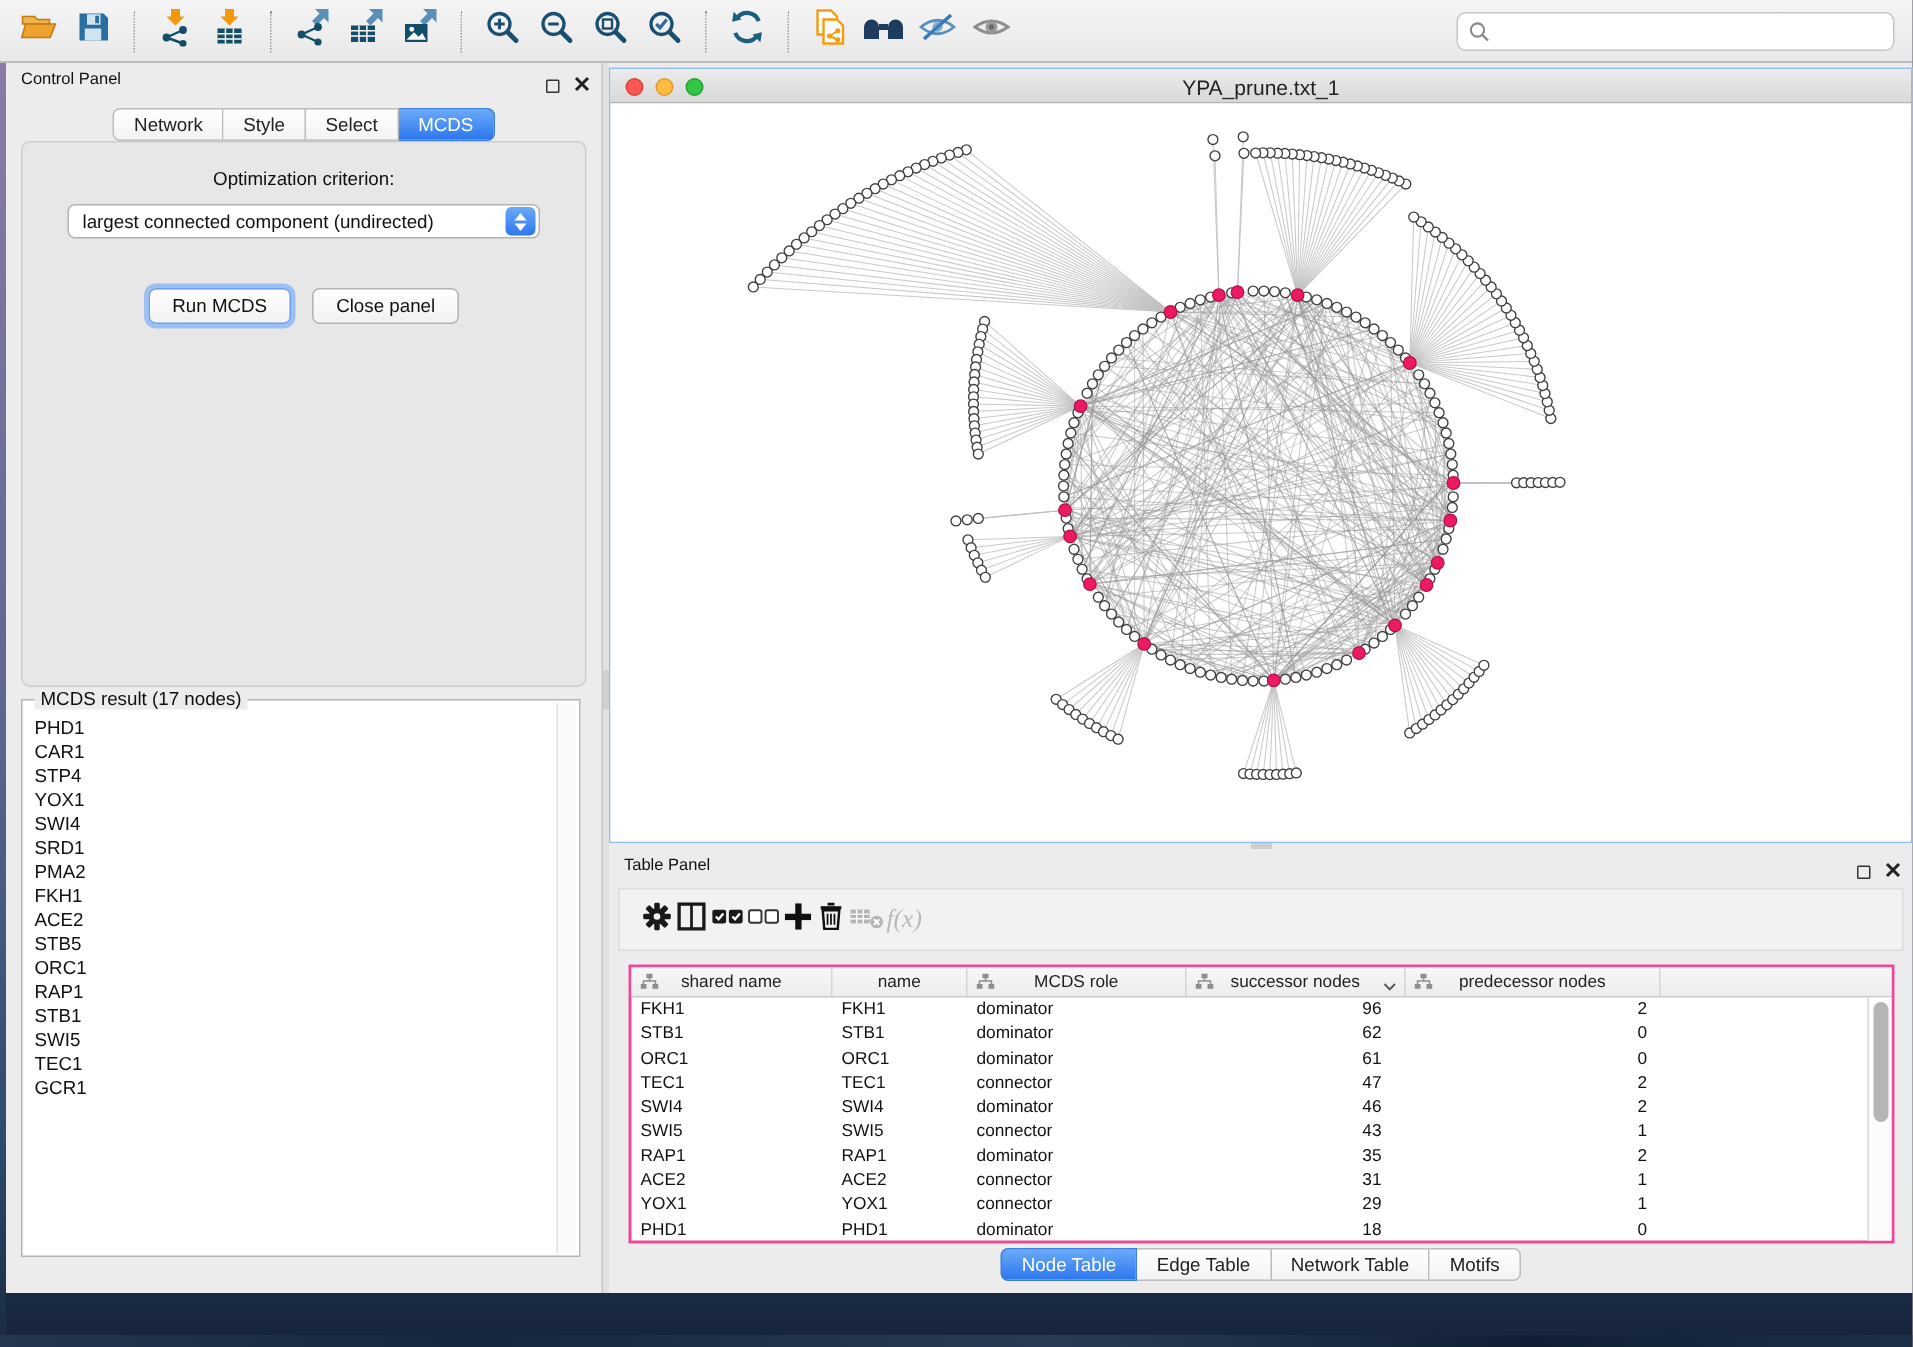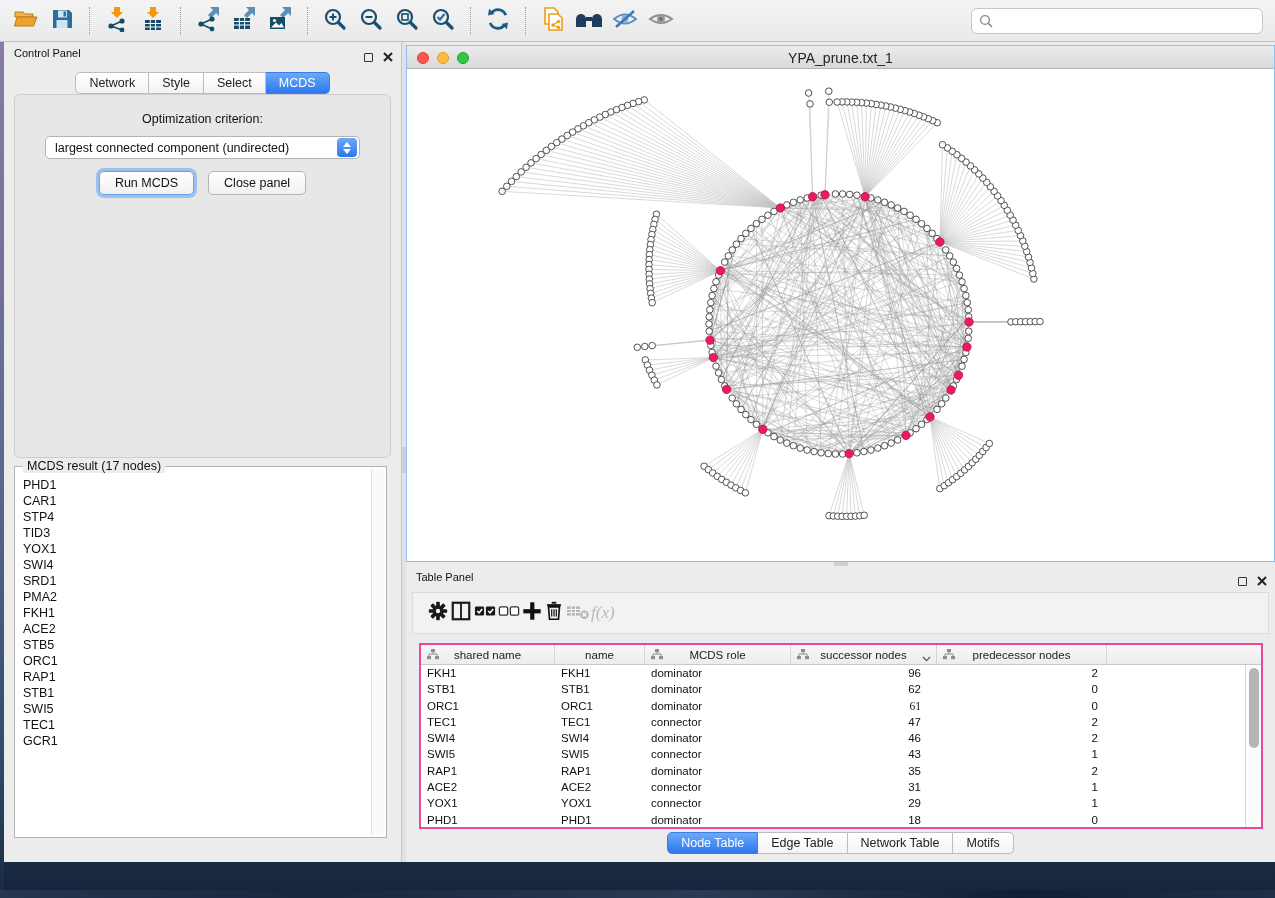--- a/index.html
+++ b/index.html
@@ -46,21 +46,21 @@
   .opt-label { position:absolute; top:17px; width:100%; text-align:center; font-size:12.5px; color:#111; }
   .select { position:absolute; top:41px; left:30px; right:30px; height:23px; background:#fff;
     border:1px solid #b4b4b4; border-radius:5px; display:flex; align-items:center; }
   .select-value { flex:1; font-size:12.5px; color:#111; padding-left:9px; white-space:nowrap; overflow:hidden; }
   .select-stepper { width:20px; height:19px; margin-right:2px; border-radius:4px;
     background:linear-gradient(#6aaaf8,#2c77ef); display:flex; flex-direction:column; align-items:center; justify-content:center; gap:2px; }
   .tri-up { width:0; height:0; border-left:4px solid transparent; border-right:4px solid transparent; border-bottom:5px solid #fff; }
   .tri-dn { width:0; height:0; border-left:4px solid transparent; border-right:4px solid transparent; border-top:5px solid #fff; }
   .cp-buttons { position:absolute; top:76px; width:100%; display:flex; justify-content:center; gap:14px; }
   .btn { height:24px; padding:0 15px; font-size:12.5px; color:#111;
-    background:linear-gradient(#ffffff,#f1f1f1); border:1px solid #b4b4b4; border-radius:5px; }
+    background:linear-gradient(#ffffff,#f1f1f1); border:1px solid #b4b4b4; border-radius:5px;margin-top:21px; }
   .btn.focused { box-shadow:0 0 0 3px rgba(97,160,249,.55); border-color:#6d9ff0; }
 
   .result-group { position:absolute; top:424px; left:10px; right:14px; height:372px;
     border:1px solid #b5b5b5; box-shadow:inset 0 0 0 1px #fdfdfd; background:#fff; }
   .result-legend { position:absolute; top:-8px; left:8px; background:#ececec; padding:0 4px; font-size:12.5px; color:#111; }
   .result-list { position:absolute; inset:2px 16px 2px 2px; overflow:hidden; padding-top:8px; }
   .mcds-item { font-size:12.5px; line-height:16px; color:#111; padding-left:6px; }
   .result-scroll { position:absolute; top:2px; bottom:2px; right:2px; width:13px; background:#fafafa; border-left:1px solid #e0e0e0; }
 
   .v-splitter { position:absolute; left:402px; top:42px; width:4px; height:820px; background:#e2e2e2; }
@@ -292,21 +292,20 @@
         <button class="btn focused">Run MCDS</button>
         <button class="btn">Close panel</button>
       </div>
     </div>
     <div class="result-group">
       <div class="result-legend">MCDS result (17 nodes)</div>
       <div class="result-list" id="mcds-list">
           <div class="mcds-item">PHD1</div>
           <div class="mcds-item">CAR1</div>
           <div class="mcds-item">STP4</div>
-          <div class="mcds-item">TID3</div>
           <div class="mcds-item">YOX1</div>
           <div class="mcds-item">SWI4</div>
           <div class="mcds-item">SRD1</div>
           <div class="mcds-item">PMA2</div>
           <div class="mcds-item">FKH1</div>
           <div class="mcds-item">ACE2</div>
           <div class="mcds-item">STB5</div>
           <div class="mcds-item">ORC1</div>
           <div class="mcds-item">RAP1</div>
           <div class="mcds-item">STB1</div>
@@ -1227,21 +1226,21 @@
               <div class="td l" style="width: 134px;">STB1</div>
               <div class="td l" style="width: 90px;">STB1</div>
               <div class="td l" style="width: 146px;">dominator</div>
               <div class="td r3" style="width: 146px;">62</div>
               <div class="td r4" style="width: 170px;">0</div>
             </div>
             <div class="tr">
               <div class="td l" style="width: 134px;">ORC1</div>
               <div class="td l" style="width: 90px;">ORC1</div>
               <div class="td l" style="width: 146px;">dominator</div>
-              <div class="td r3" style="width: 146px; font-family: Liberation Serif, serif;">61</div>
+              <div class="td r3" style="width: 146px;">61</div>
               <div class="td r4" style="width: 170px;">0</div>
             </div>
             <div class="tr">
               <div class="td l" style="width: 134px;">TEC1</div>
               <div class="td l" style="width: 90px;">TEC1</div>
               <div class="td l" style="width: 146px;">connector</div>
               <div class="td r3" style="width: 146px;">47</div>
               <div class="td r4" style="width: 170px;">2</div>
             </div>
             <div class="tr">

